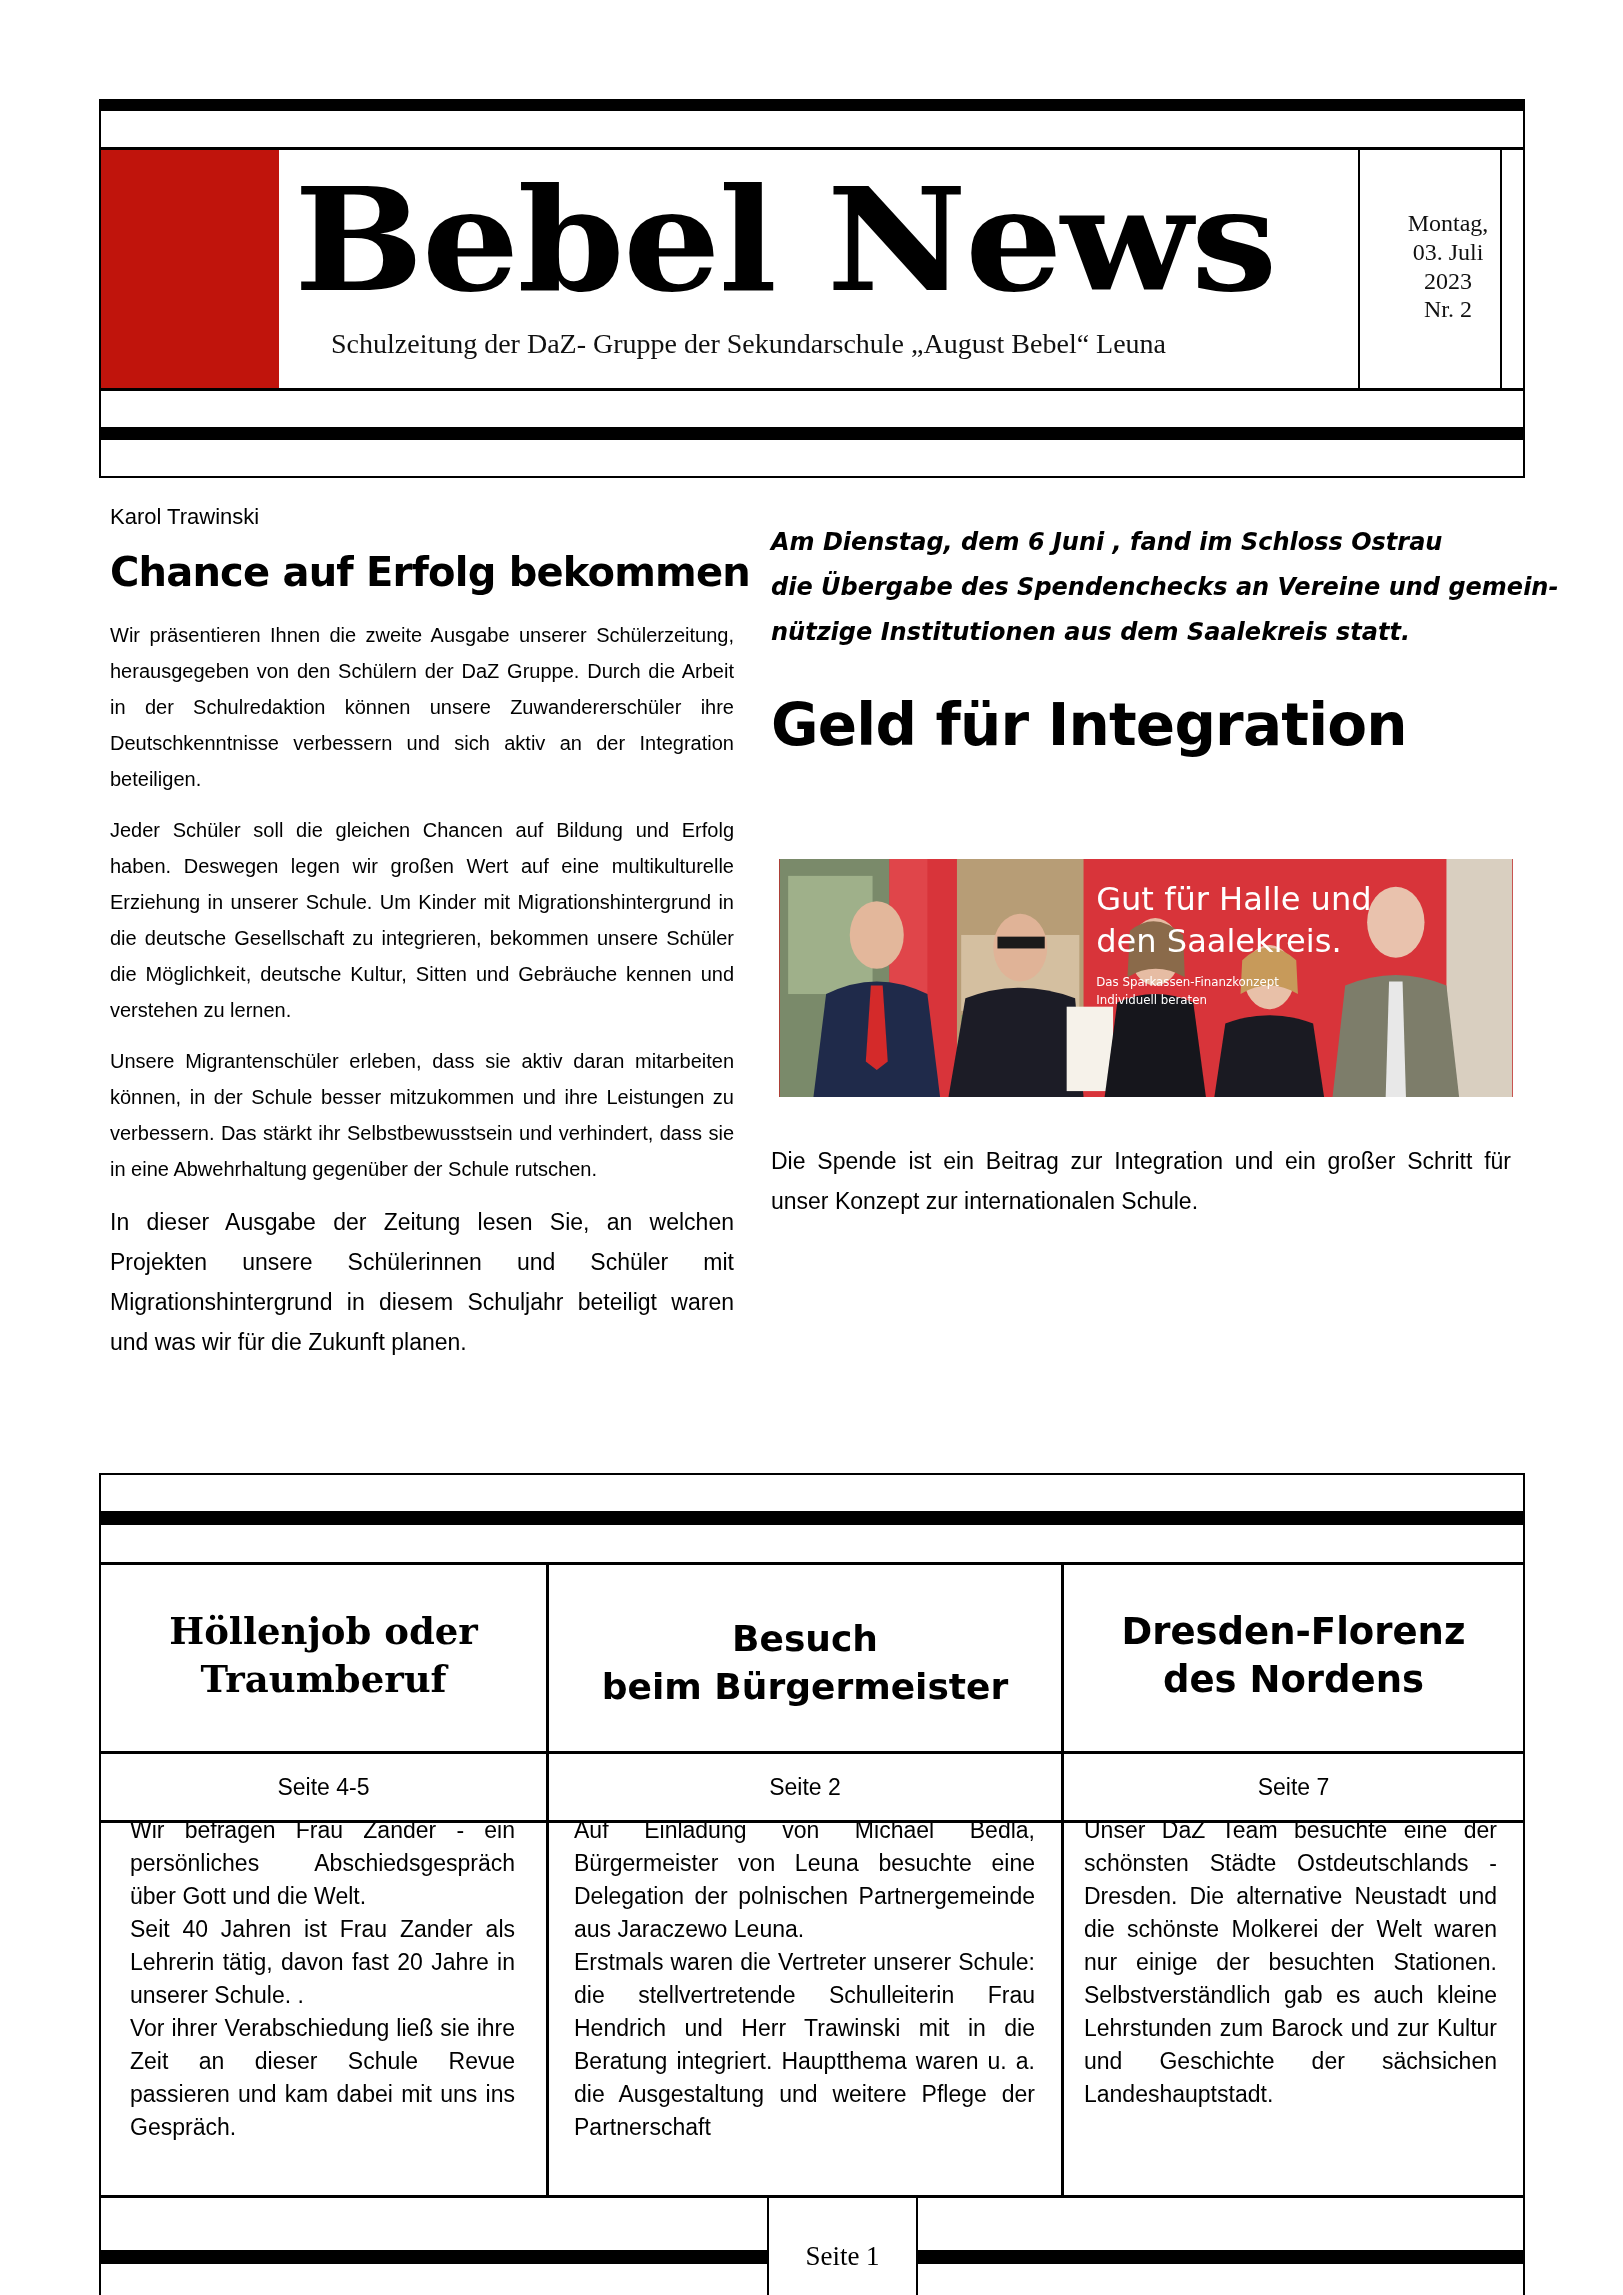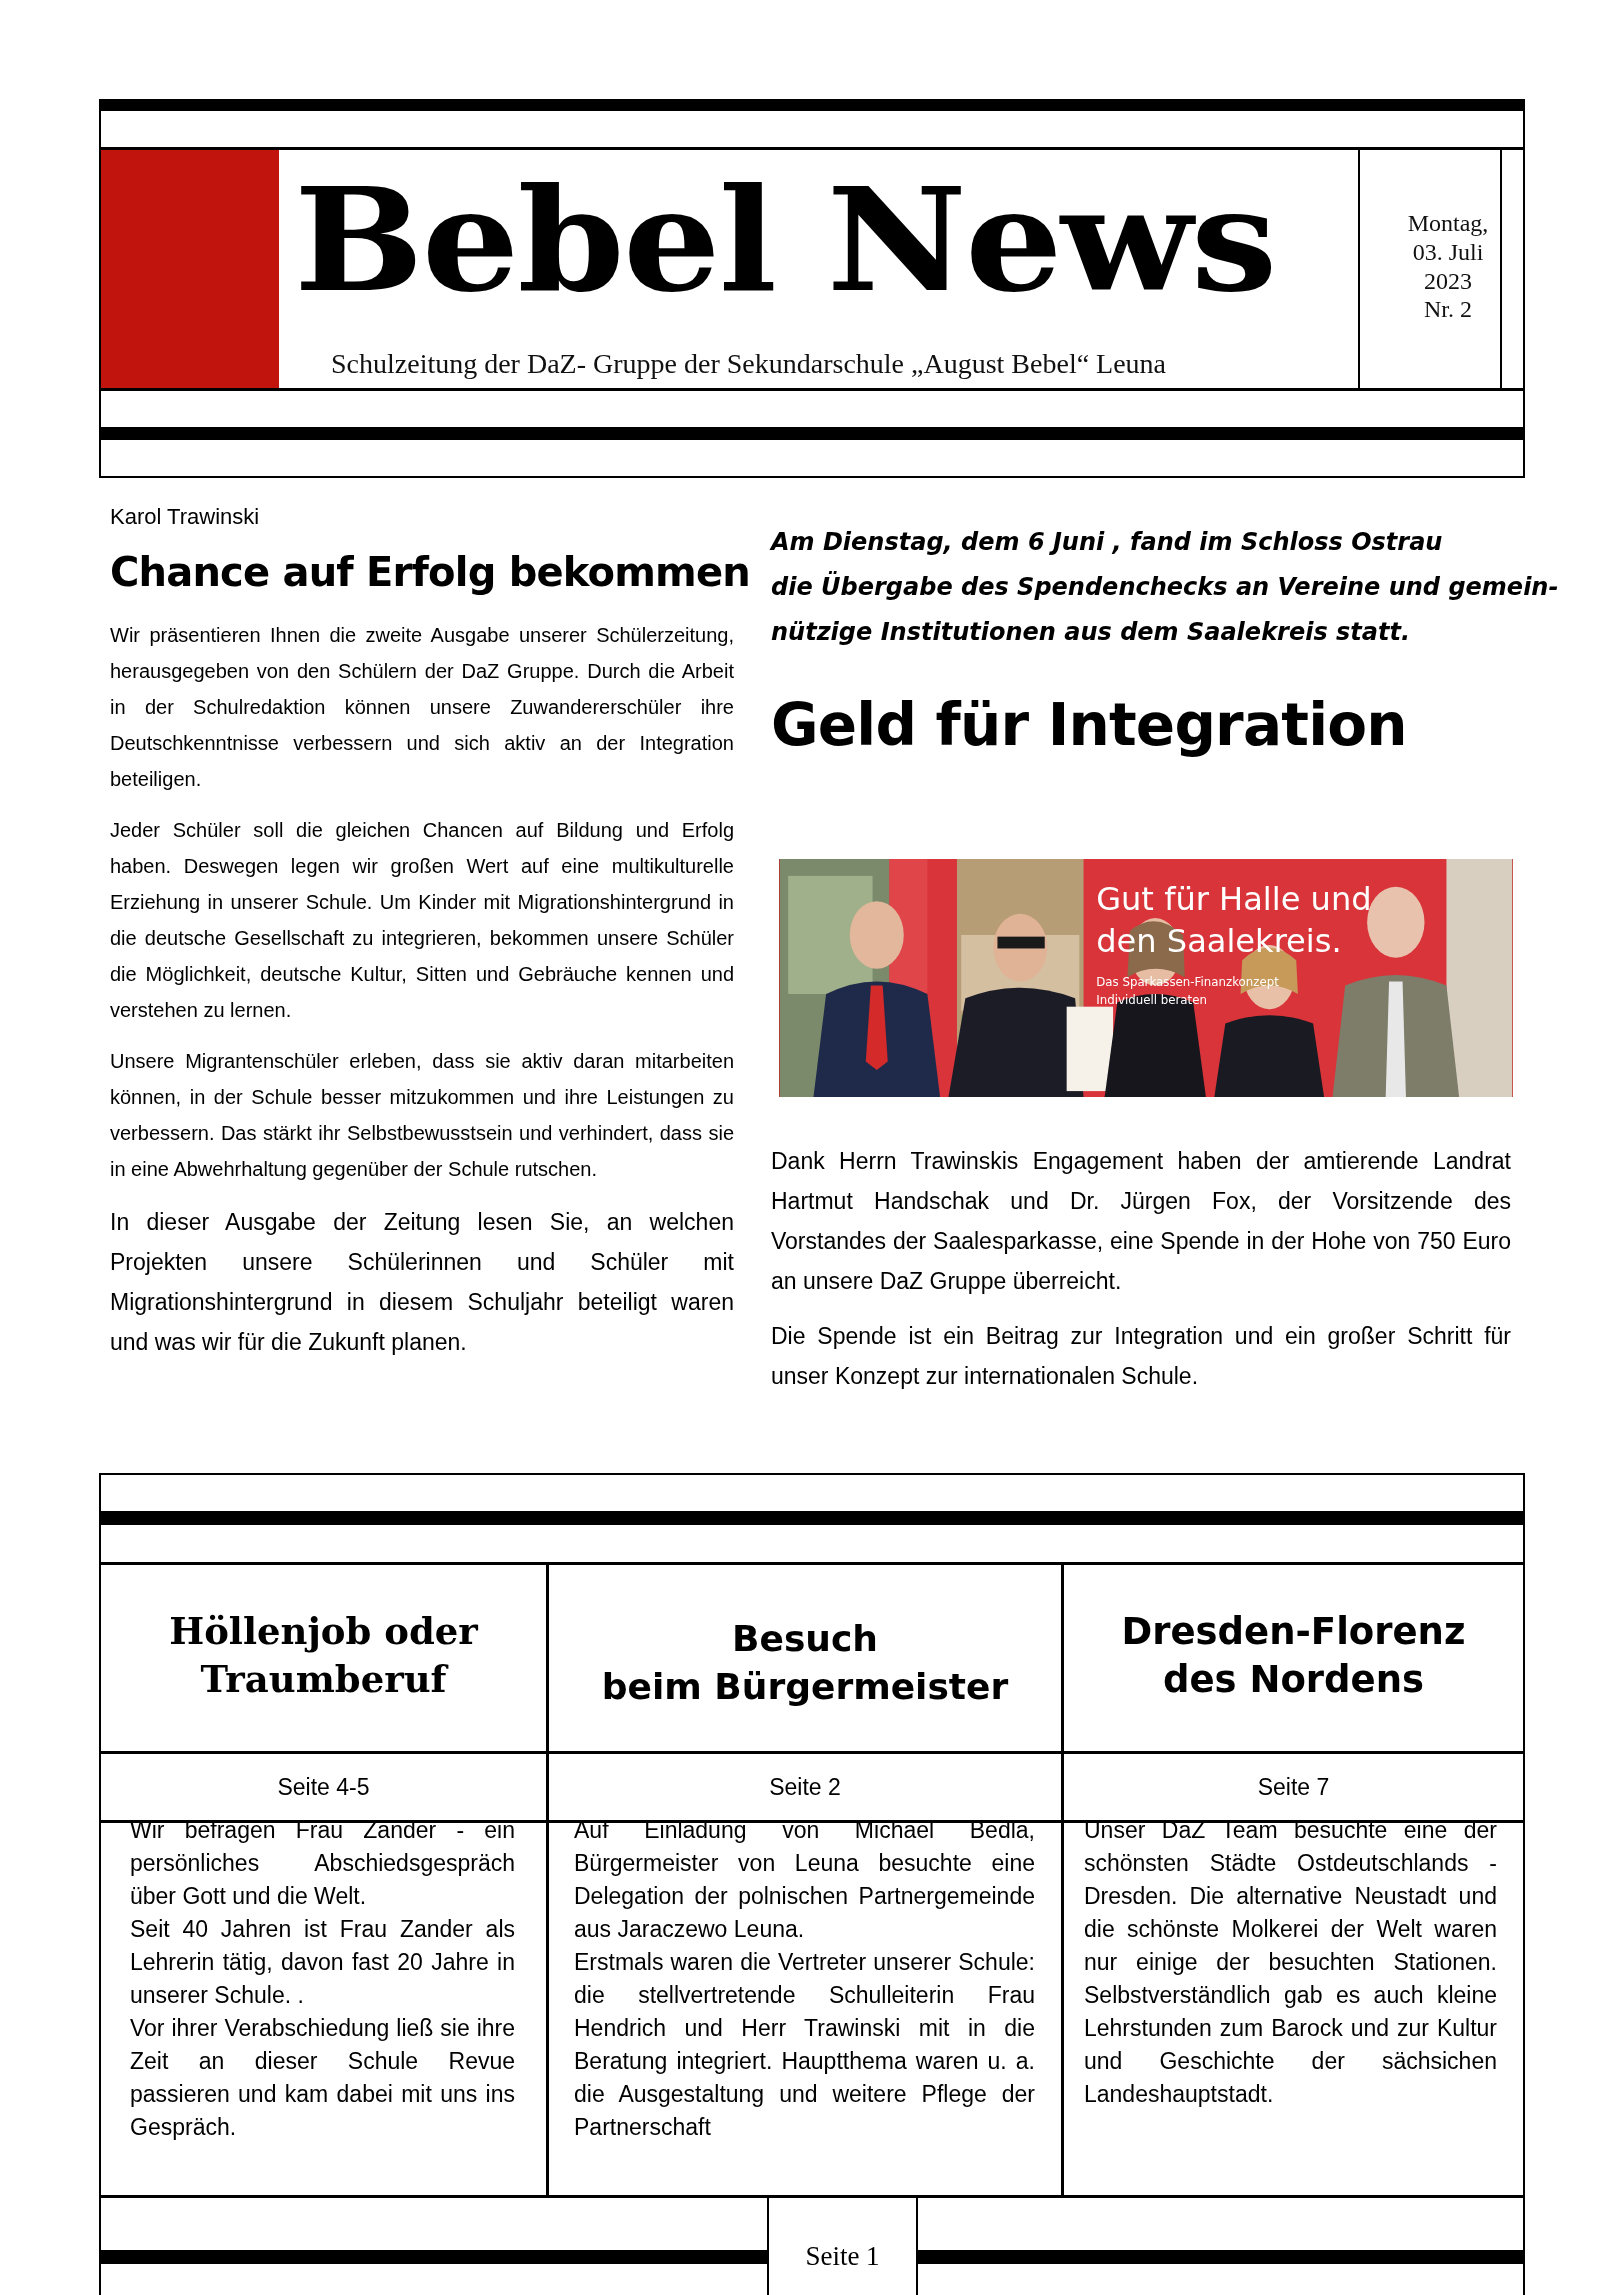--- a/index.html
+++ b/index.html
@@ -33,21 +33,21 @@
 </head>
 <body>
 
 <div class="abs" style="left:99px; top:99px; width:1426px; height:379px; border:2.5px solid #000; border-top:none;">
 </div>
 <div class="abs bk" style="left:99px; top:99px; width:1426px; height:12px;"></div>
 <div class="abs bk" style="left:99px; top:147px; width:1426px; height:3.4px;"></div>
 <div class="abs" style="left:101px; top:150px; width:178px; height:239px; background:#c0140c;"></div>
 <div class="abs" style="left:279px; top:150px; width:1079px; height:239px;">
   <div class="abs mast-title" style="left:15px; top:18.6px;">Bebel News</div>
-  <div class="abs mast-sub" style="left:52px; top:178px;margin-top:20px;">Schulzeitung der DaZ- Gruppe der Sekundarschule „August Bebel“ Leuna</div>
+  <div class="abs mast-sub" style="left:52px; top:178px;">Schulzeitung der DaZ- Gruppe der Sekundarschule „August Bebel“ Leuna</div>
 </div>
 <div class="abs" style="left:1358px; top:150px; width:144px; height:239px; border-left:2.5px solid #000; border-right:2.5px solid #000;">
   <div class="abs mast-date" style="left:0; top:59px; width:100%;">Montag,</div>
   <div class="abs mast-date" style="left:0; top:88px; width:100%;">03. Juli 2023</div>
   <div class="abs mast-date" style="left:0; top:145px; width:100%;">Nr. 2</div>
 </div>
 <div class="abs bk" style="left:99px; top:388px; width:1426px; height:3.4px;"></div>
 <div class="abs bk" style="left:99px; top:427px; width:1426px; height:12.7px;"></div>
 
 <div class="abs" style="left:110px; top:504px; width:624px;">
@@ -100,21 +100,20 @@
     <path d="M722 145 L738 145 L742 282 L718 282 Z" fill="#e8e8e8"></path>
 
     <text x="375" y="60" font-family="DejaVu Sans, sans-serif" font-size="38" fill="#ffffff">Gut für Halle und</text>
     <text x="375" y="110" font-family="DejaVu Sans, sans-serif" font-size="38" fill="#ffffff">den Saalekreis.</text>
     <text x="375" y="150" font-family="DejaVu Sans, sans-serif" font-size="14" fill="#ffffff">Das Sparkassen-Finanzkonzept</text>
     <text x="375" y="172" font-family="DejaVu Sans, sans-serif" font-size="14" fill="#ffffff">Individuell beraten</text>
   </svg>
 </div>
 
 <div class="abs" style="left:771px; top:1141px; width:740px;">
-  <p class="p-right">Dank Herrn Trawinskis Engagement haben der amtierende Landrat Hartmut Handschak und Dr. Jürgen Fox, der Vorsitzende des Vorstandes der Saalesparkasse,  eine Spende in der Hohe von 750 Euro an unsere DaZ Gruppe überreicht.</p>
   <p class="p-right">Die Spende ist ein Beitrag zur Integration und ein großer Schritt für unser Konzept zur internationalen Schule.</p>
 </div>
 
 <div class="abs" style="left:99px; top:1473px; width:1426px; height:823px; border:2.5px solid #000; border-bottom:none;"></div>
 <div class="abs bk" style="left:99px; top:1511px; width:1426px; height:14.4px;"></div>
 <div class="abs bk" style="left:99px; top:1562px; width:1426px; height:3.4px;"></div>
 <div class="abs bk" style="left:99px; top:1751px; width:1426px; height:3.4px;"></div>
 <div class="abs bk" style="left:99px; top:1820px; width:1426px; height:2.5px;"></div>
 <div class="abs bk" style="left:99px; top:2195px; width:1426px; height:3.4px;"></div>
 <div class="abs bk" style="left:546px; top:1564px; width:2.5px; height:632px;"></div>

